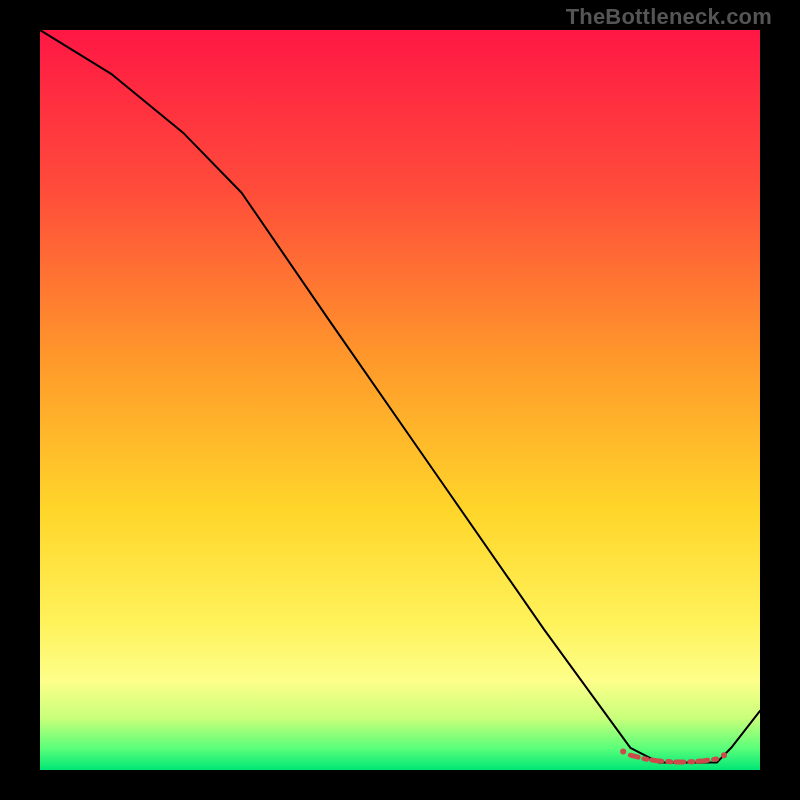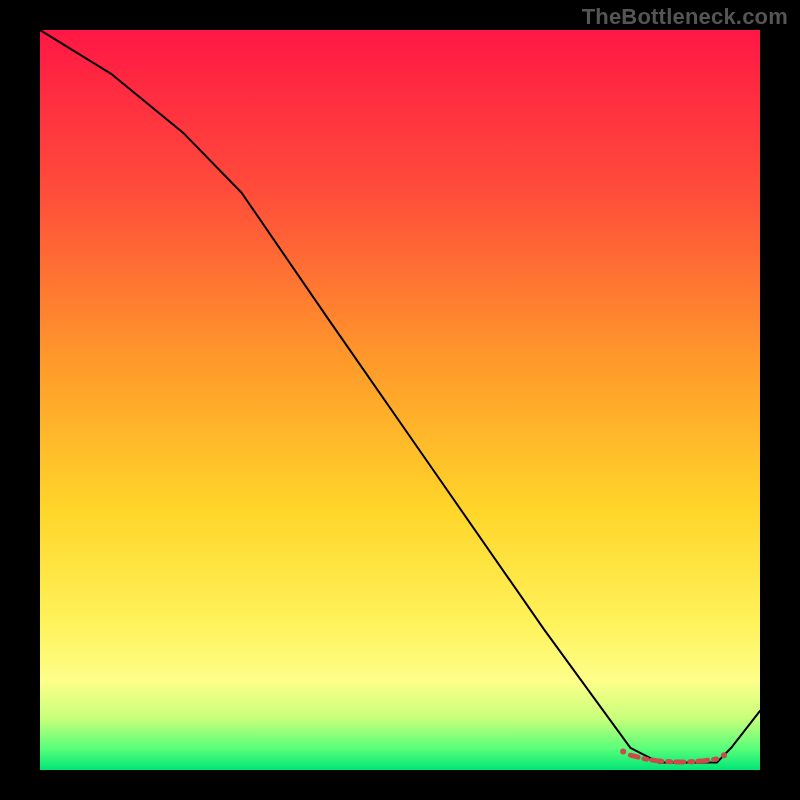--- a/index.html
+++ b/index.html
@@ -13,21 +13,21 @@
   }
   .stage {
     position: relative;
     width: 800px;
     height: 800px;
     background: #000;
   }
   .watermark {
     position: absolute;
     top: 4px;
-    right: 12px;
+    right: 28px;
     color: #555555;
     font-size: 22px;
     font-weight: 600;
     letter-spacing: 0.2px;
     z-index: 10;
     text-align: right;
   }
   .plot {
     position: absolute;
     z-index: 1;

